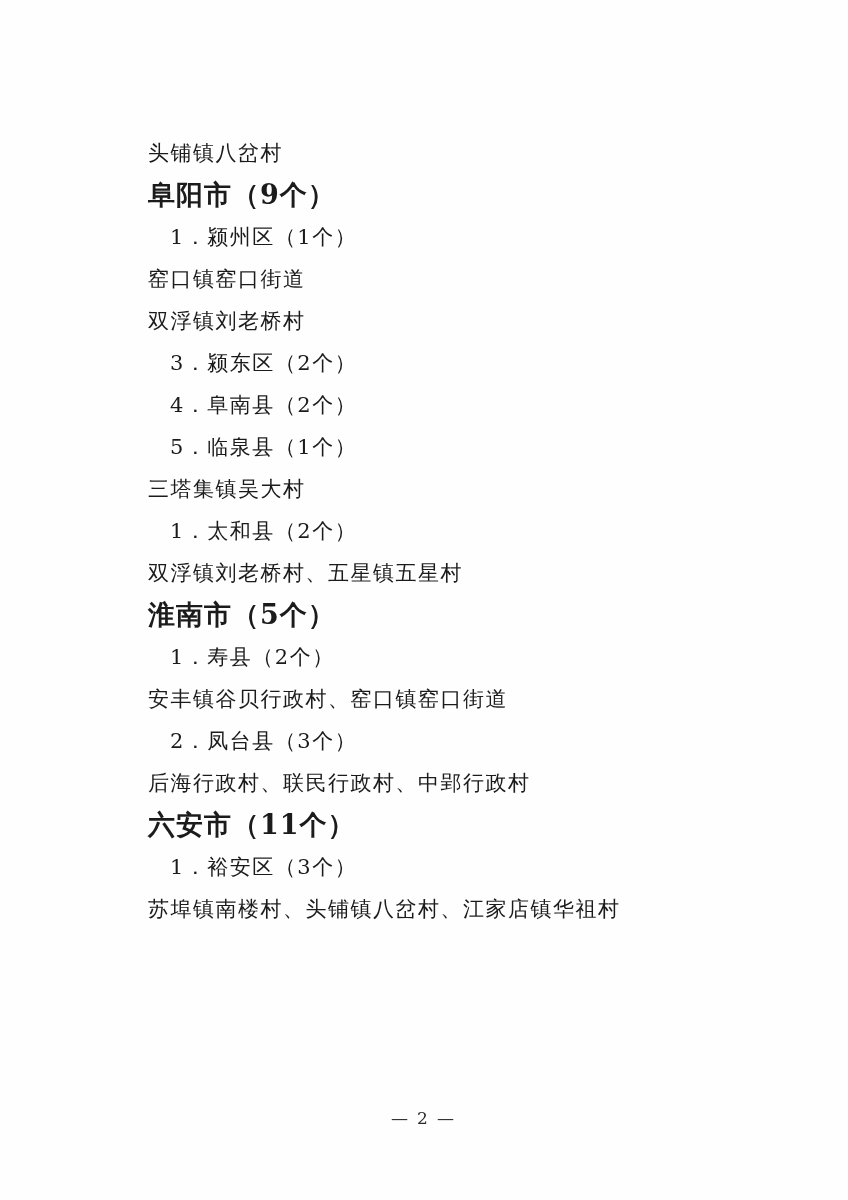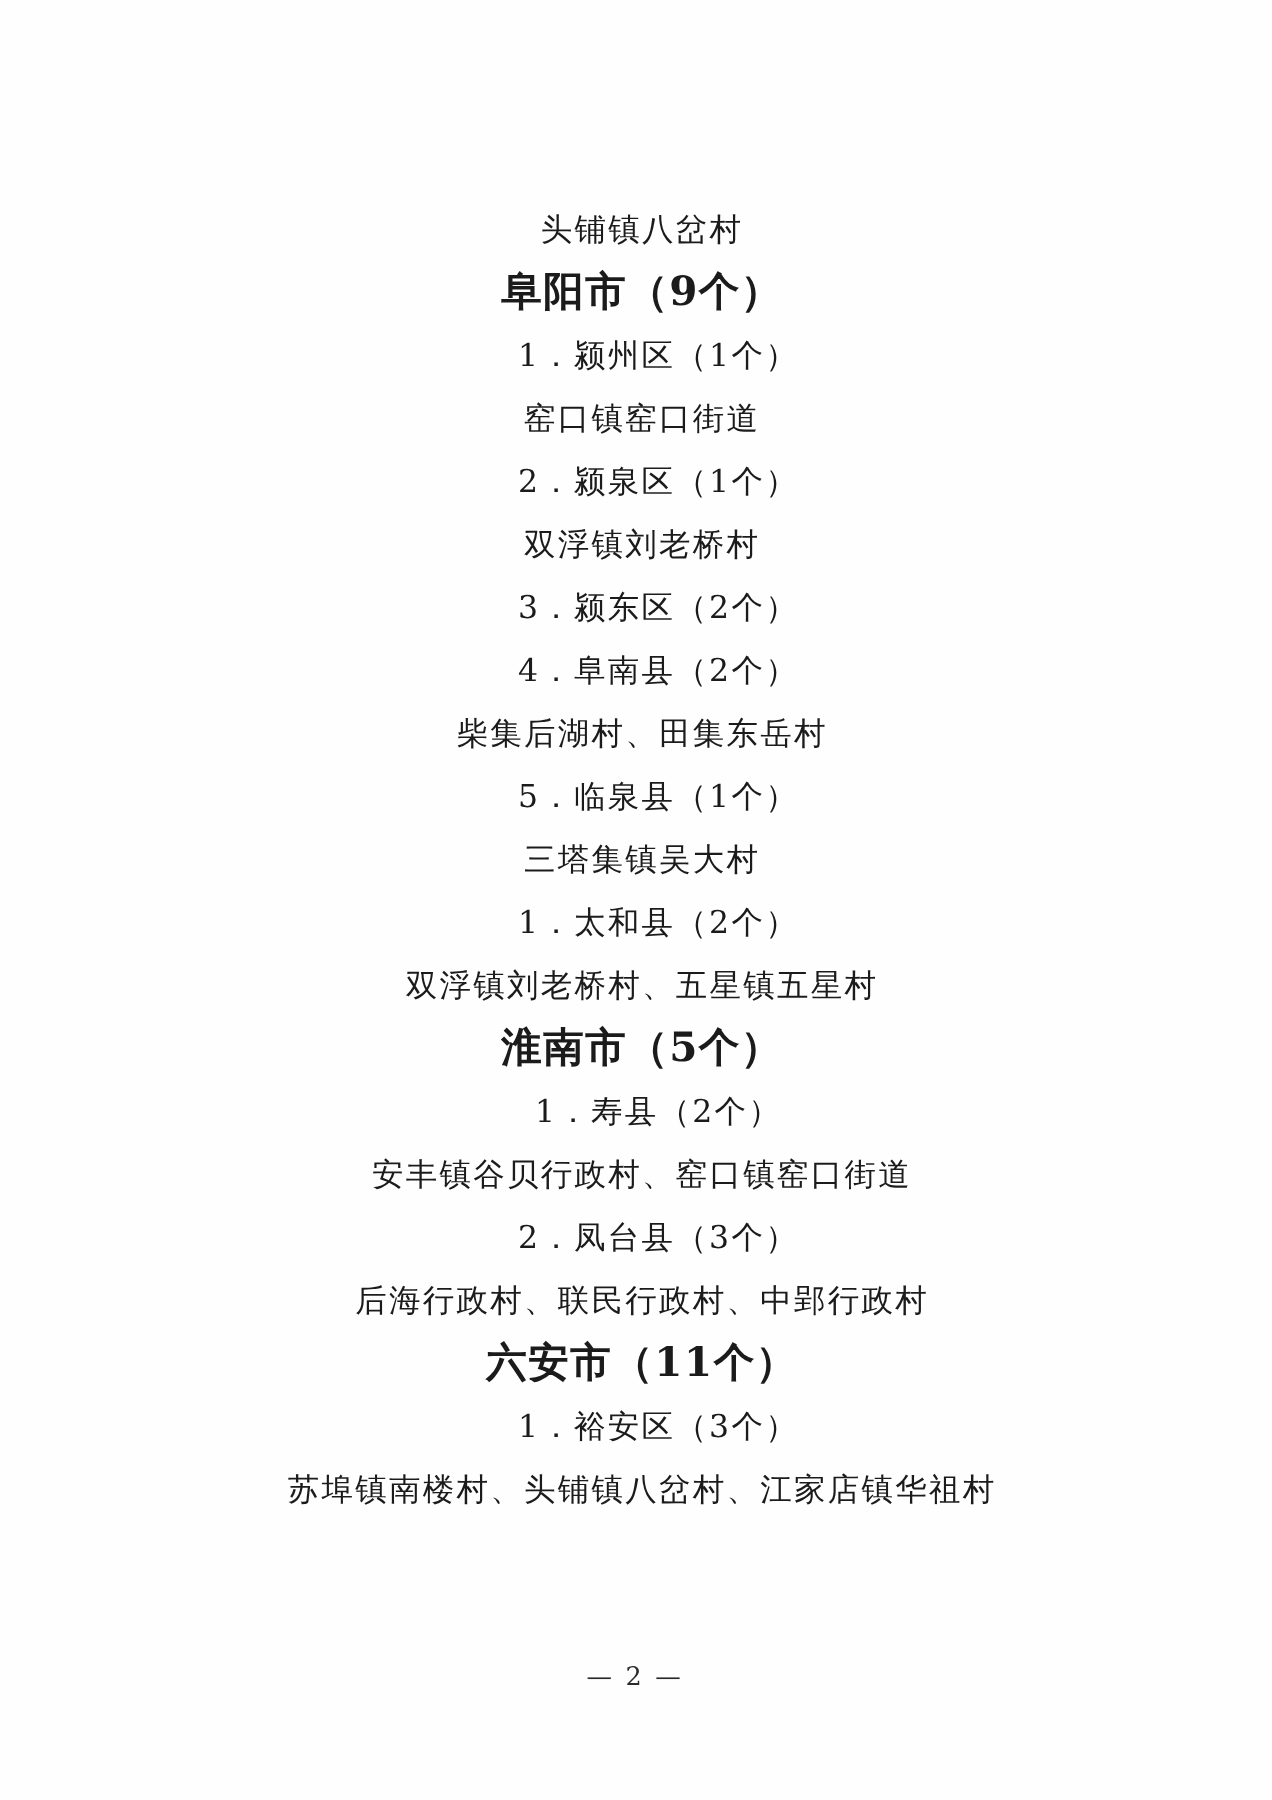--- a/index.html
+++ b/index.html
@@ -27,21 +27,20 @@
     left: 148px;
     top: 132px;
     width: 560px;
   }
   .line {
     font-size: 21px;
     line-height: 42px;
     letter-spacing: 1.5px;
     white-space: nowrap;
     color: #1b1b1b;
-    text-align: center;
   }
   .heading {
     font-weight: bold;
     font-size: 27px;
     letter-spacing: 1px;
   }
   .item {
     padding-left: 22px;
   }
   .detail {
@@ -69,25 +68,23 @@
 </style>
 </head>
 <body>
 
 <div class="page">
   <div class="content">
     <div class="line detail">头铺镇八岔村</div>
     <div class="line heading">阜阳市（9个）</div>
     <div class="line item">1．颍州区（1个）</div>
     <div class="line detail">窑口镇窑口街道</div>
-    <div class="line item">2．颍泉区（1个）</div>
     <div class="line detail">双浮镇刘老桥村</div>
     <div class="line item">3．颍东区（2个）</div>
     <div class="line item">4．阜南县（2个）</div>
-    <div class="line detail">柴集后湖村、田集东岳村</div>
     <div class="line item">5．临泉县（1个）</div>
     <div class="line detail">三塔集镇吴大村</div>
     <div class="line item">1．太和县（2个）</div>
     <div class="line detail">双浮镇刘老桥村、五星镇五星村</div>
     <div class="line heading">淮南市（5个）</div>
     <div class="line item">1．寿县（2个）</div>
     <div class="line detail">安丰镇谷贝行政村、窑口镇窑口街道</div>
     <div class="line item">2．凤台县（3个）</div>
     <div class="line detail">后海行政村、联民行政村、中郢行政村</div>
     <div class="line heading">六安市（11个）</div>

